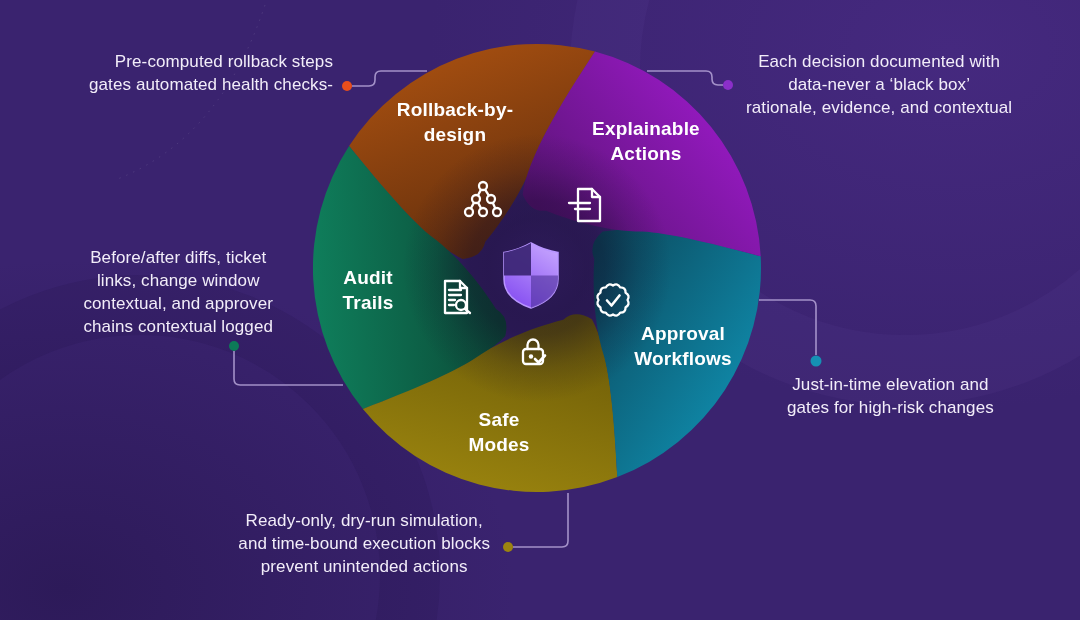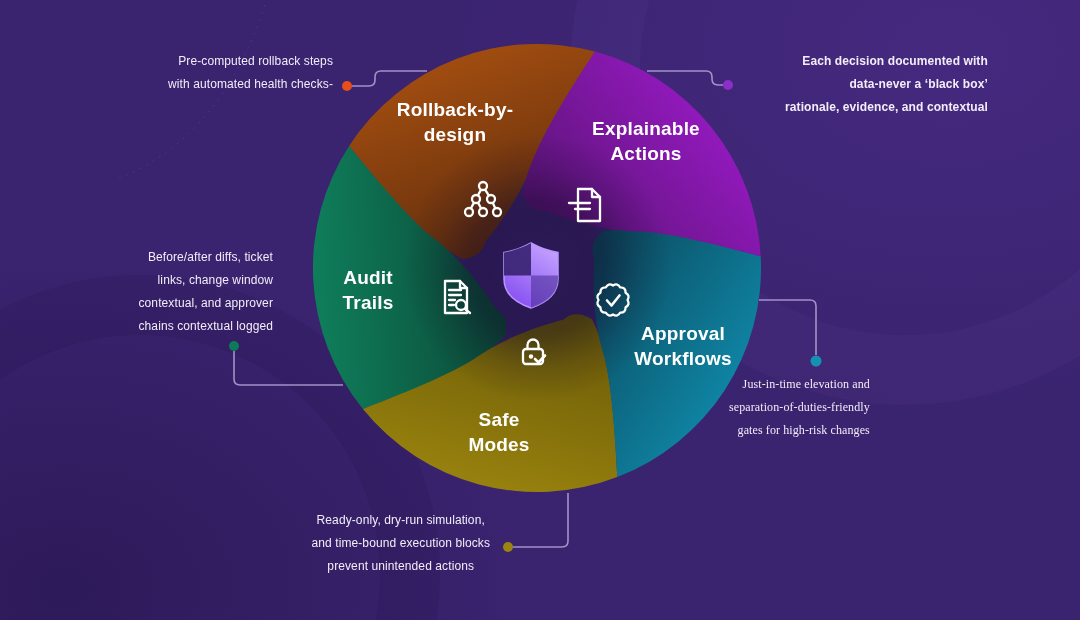--- a/index.html
+++ b/index.html
@@ -6,27 +6,27 @@
   .stage{
     position:relative;width:1080px;height:620px;overflow:hidden;
     font-family:"Liberation Sans",sans-serif;
     background:
       radial-gradient(900px 620px at 88% 8%, #45297f 0%, rgba(69,41,127,0) 58%),
       radial-gradient(820px 600px at 6% 95%, #2d1a59 0%, rgba(45,26,89,0) 55%),
       #3a236f;
   }
   .stage svg{position:absolute;inset:0;}
   .note{
-    position:absolute;font-size:12px;line-height:23px;color:#f2edf9;
+    position:absolute;font-size:17px;line-height:23px;color:#f2edf9;
     font-weight:500;letter-spacing:.1px;white-space:nowrap;
   }
   .note-tl{top:50px;right:747px;text-align:right;}
-  .note-tr{top:50px;left:785px;text-align:right;font-weight:bold;}
-  .note-l{top:246px;right:807px;text-align:right;}
-  .note-r{top:373px;left:729px;text-align:right;font-family:Liberation Serif, serif;}
+  .note-tr{top:50px;left:746px;text-align:center;}
+  .note-l{top:246px;right:807px;text-align:center;}
+  .note-r{top:373px;left:787px;text-align:center;}
   .note-b{top:509px;right:590px;text-align:center;}
   .seg-label{fill:#ffffff;font-weight:bold;font-size:19px;text-anchor:middle;
              font-family:"Liberation Sans",sans-serif;letter-spacing:.2px;}
   .icon{stroke:#ffffff;stroke-width:2.3;fill:none;stroke-linecap:round;stroke-linejoin:round;}
   .connector{fill:none;stroke:#b6a5d8;stroke-width:1.6;opacity:.85;}
 </style>
 </head>
 <body>
 
 <div class="stage">
@@ -154,36 +154,35 @@
       <circle cx="234" cy="346" r="5" fill="#0d7a58"></circle>
       <path class="connector" d="M 759,300 H 810 Q 816,300 816,306 V 355"></path>
       <circle cx="816" cy="361" r="5.5" fill="#1591b4"></circle>
       <path class="connector" d="M 513,547 H 562 Q 568,547 568,541 V 493"></path>
       <circle cx="508" cy="547" r="5" fill="#9c8410"></circle>
     </g>
   </svg>
 
   <div class="note note-tl">
     <div>Pre-computed rollback steps</div>
-    <div>with automated health checks-</div>
+    <div>gates automated health checks-</div>
   </div>
   <div class="note note-tr">
     <div>Each decision documented with</div>
     <div>data-never a ‘black box’</div>
     <div>rationale, evidence, and contextual</div>
   </div>
   <div class="note note-l">
     <div>Before/after diffs, ticket</div>
     <div>links, change window</div>
     <div>contextual, and approver</div>
     <div>chains contextual logged</div>
   </div>
   <div class="note note-r">
     <div>Just-in-time elevation and</div>
-    <div>separation-of-duties-friendly</div>
     <div>gates for high-risk changes</div>
   </div>
   <div class="note note-b">
     <div>Ready-only, dry-run simulation,</div>
     <div>and time-bound execution blocks</div>
     <div>prevent unintended actions</div>
   </div>
 
 </div>
 

